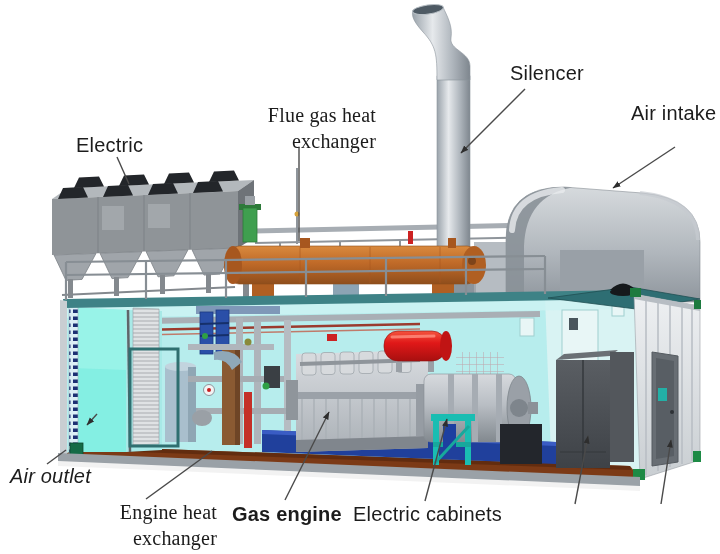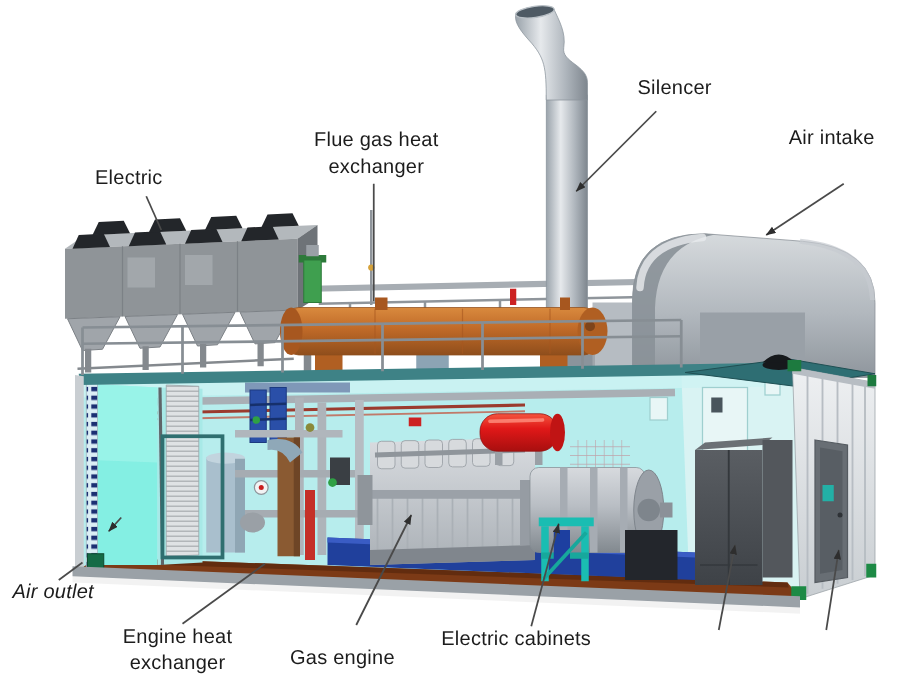--- a/index.html
+++ b/index.html
@@ -1,28 +1,28 @@
 <!DOCTYPE html>
 <html><head>
 <meta charset="utf-8">
 <style>
   html,body{margin:0;padding:0;background:#fff;}
   #stage{position:relative;width:720px;height:554px;background:#fff;overflow:hidden;
          font-family:"Liberation Sans",sans-serif;}
   #scene{position:absolute;left:0;top:0;width:720px;height:554px;}
-  .lbl{position:absolute;font-size:16px;line-height:1.32;color:#1c1c1c;
+  .lbl{position:absolute;font-size:20px;line-height:1.32;color:#1c1c1c;
        white-space:pre-line;letter-spacing:.2px;}
-  .ctr{text-align:center;}
+  .ctr{text-align:right;font-family:Liberation Serif, serif;}
   #lbl-coolers{left:76px;top:132px;}
   #lbl-flue{left:226px;top:102px;width:150px;}
   #lbl-silencer{left:510px;top:60px;}
   #lbl-intake{left:631px;top:100px;}
   #lbl-outlet{left:10px;top:463px;font-style:italic;}
   #lbl-enginehx{left:67px;top:499px;width:150px;}
-  #lbl-gasengine{left:232px;top:516px;}
+  #lbl-gasengine{left:232px;top:501px;font-weight:bold;}
   #lbl-generator{left:353px;top:501px;}
   #lbl-steering{left:531px;top:504px;width:181px;}
 </style>
 </head>
 <body>
 
 <div id="stage">
 
 <svg id="scene" viewBox="0 0 720 554">
   <defs>

